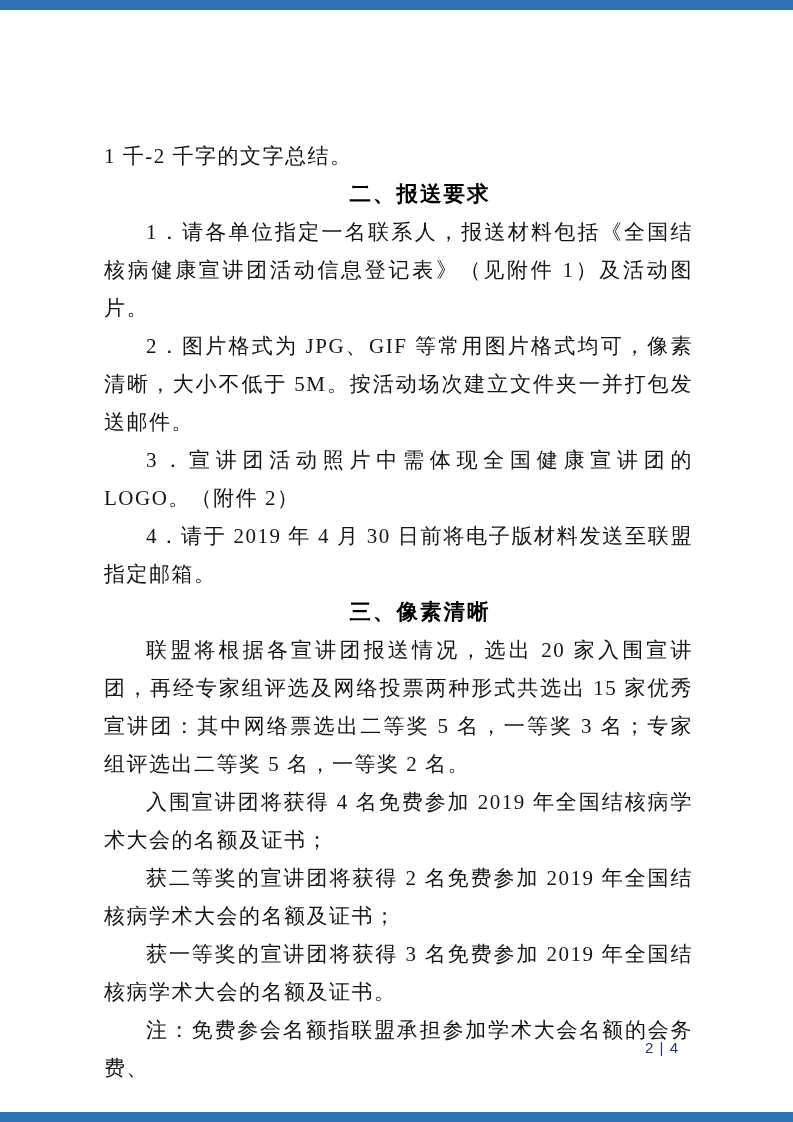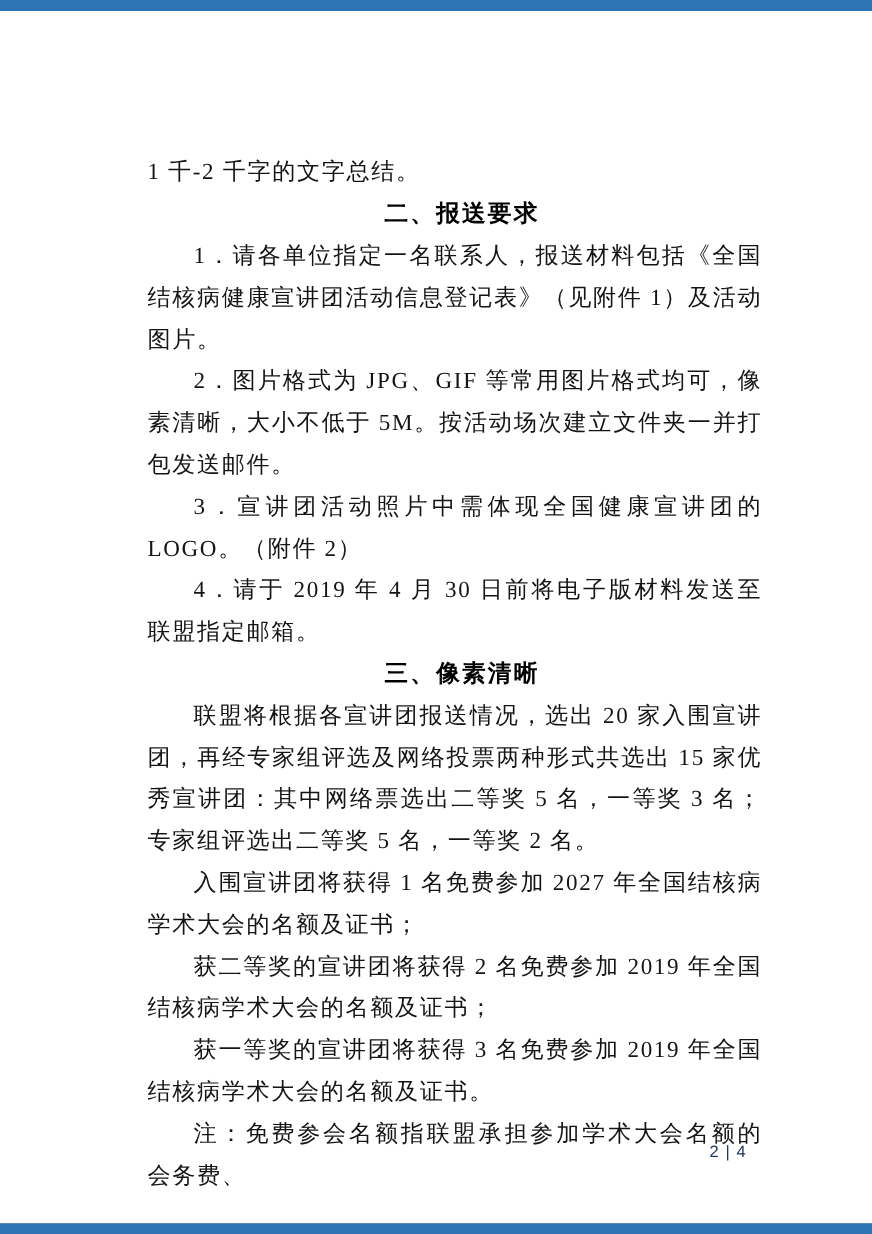--- a/index.html
+++ b/index.html
@@ -34,21 +34,20 @@
     font-size: 21px;
     line-height: 38px;
     color: #141414;
     text-align: justify;
     text-justify: inter-character;
     letter-spacing: 1.5px;
   }
   .para.body {
     font-family: "Liberation Serif", "DejaVu Serif", serif;
     font-weight: 400;
-    margin-left: 30px;
   }
   .para.indent {
     text-indent: 2em;
   }
   .para.heading {
     font-family: "Liberation Sans", "DejaVu Sans", sans-serif;
     font-weight: 700;
     color: #000000;
     text-indent: 2em;
     text-align: center;
@@ -73,21 +72,21 @@
 
 <div class="doc-body">
     <p class="para body">1 千-2 千字的文字总结。</p>
     <p class="para heading">二、报送要求</p>
     <p class="para body indent">1．请各单位指定一名联系人，报送材料包括《全国结核病健康宣讲团活动信息登记表》（见附件 1）及活动图片。</p>
     <p class="para body indent">2．图片格式为 JPG、GIF 等常用图片格式均可，像素清晰，大小不低于 5M。按活动场次建立文件夹一并打包发送邮件。</p>
     <p class="para body indent">3．宣讲团活动照片中需体现全国健康宣讲团的 LOGO。（附件 2）</p>
     <p class="para body indent">4．请于 2019 年 4 月 30 日前将电子版材料发送至联盟指定邮箱。</p>
     <p class="para heading">三、像素清晰</p>
     <p class="para body indent">联盟将根据各宣讲团报送情况，选出 20 家入围宣讲团，再经专家组评选及网络投票两种形式共选出 15 家优秀宣讲团：其中网络票选出二等奖 5 名，一等奖 3 名；专家组评选出二等奖 5 名，一等奖 2 名。</p>
-    <p class="para body indent">入围宣讲团将获得 1 名免费参加  2027 年全国结核病学术大会的名额及证书；</p>
+    <p class="para body indent">入围宣讲团将获得 4 名免费参加  2019 年全国结核病学术大会的名额及证书；</p>
     <p class="para body indent">获二等奖的宣讲团将获得 2 名免费参加 2019 年全国结核病学术大会的名额及证书；</p>
     <p class="para body indent">获一等奖的宣讲团将获得 3 名免费参加 2019 年全国结核病学术大会的名额及证书。</p>
     <p class="para body indent">注：免费参会名额指联盟承担参加学术大会名额的会务费、</p>
   </div>
 
 <div class="page-number" style="color: rgb(31, 56, 100);">2 | 4</div>
 
 <div class="bar bottom" style="background: rgb(46, 116, 181);"></div>
 
 </body></html>

